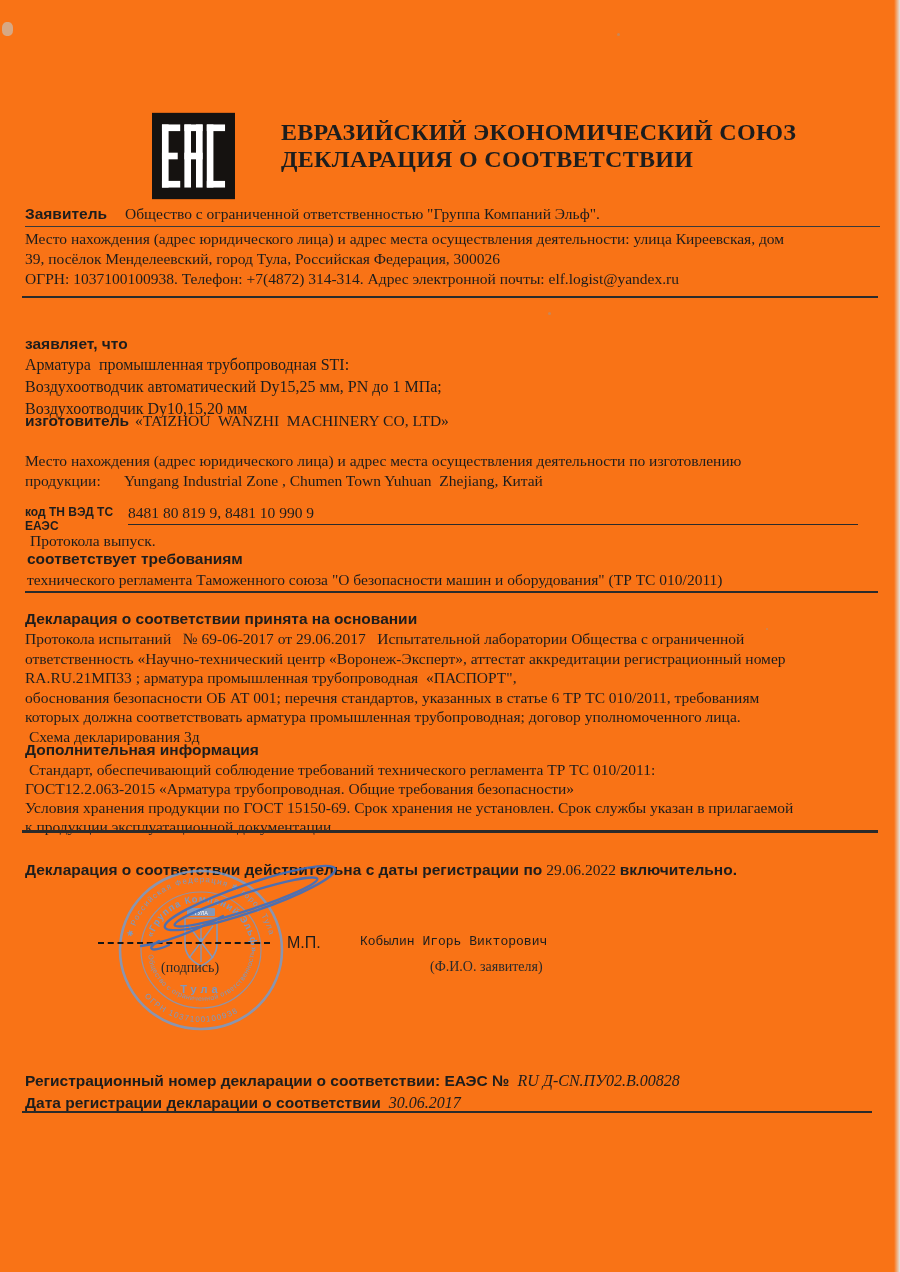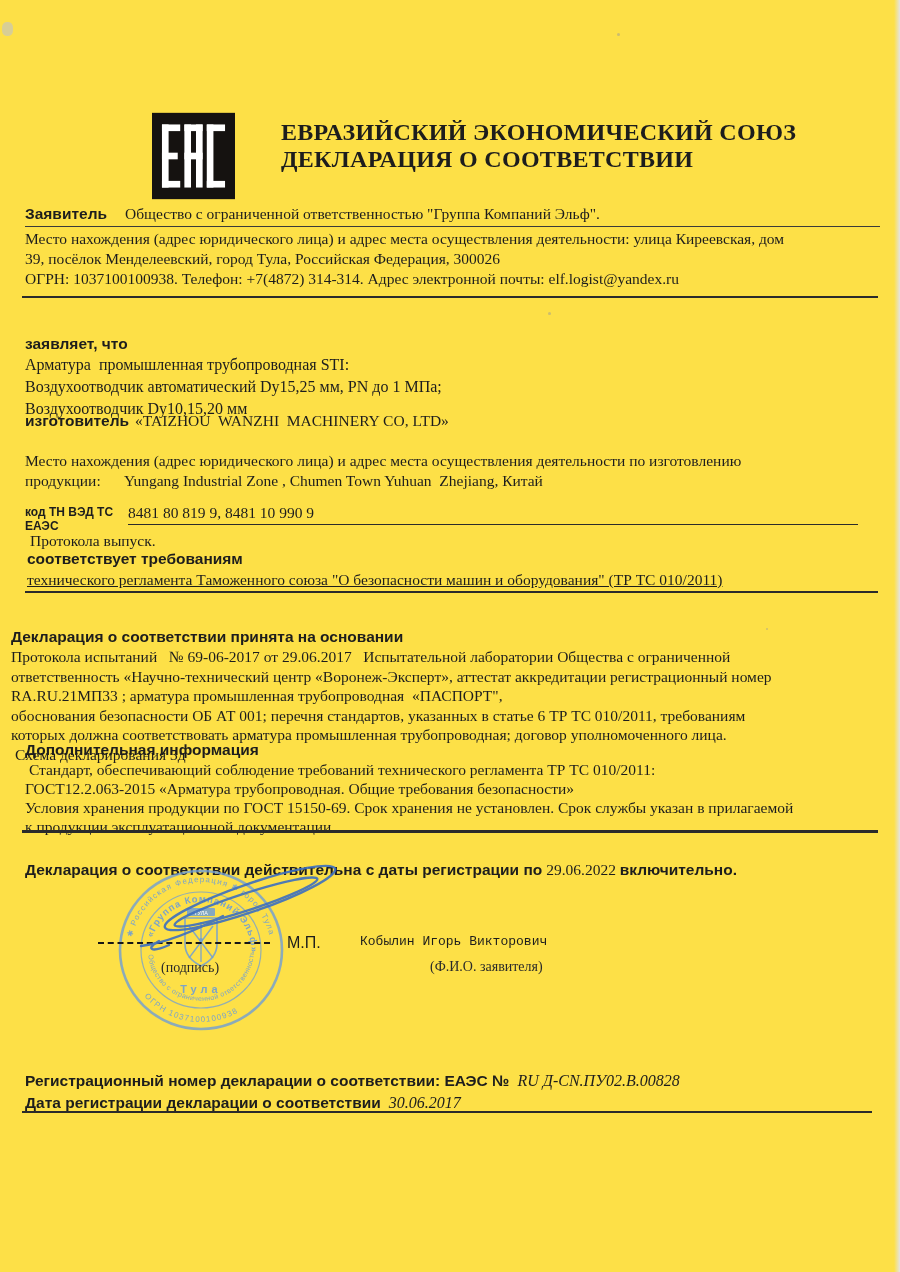--- a/index.html
+++ b/index.html
@@ -1,18 +1,18 @@
 <!DOCTYPE html>
 <html><head>
 <meta charset="utf-8">
 <style>
   html,body { margin:0; padding:0; background:#ffffff; }
   .page {
     position:relative; width:900px; height:1272px;
-    background:#fde047; overflow:hidden;
+    background:#f97316; overflow:hidden;
     font-family:"Liberation Serif","DejaVu Serif",serif;
     color:#1d1d1d;
   }
   .abs { position:absolute; }
   .t { white-space:pre; font-size:15.5px; line-height:20px; }
   .b { font-family:"Liberation Sans","DejaVu Sans",sans-serif; font-weight:700; font-size:15.5px; }
   .caption { font-family:Liberation Serif, serif; font-size:14px; color:#2a2a2a; }
   .ital { font-style:italic; font-size:16px; }
 
   #edge-r { right:0; top:0; width:6px; height:100%;
@@ -40,23 +40,23 @@
   #sec-manu .addr1 { margin-top:20px; }
 
   #sec-tnved { left:25px; top:503px; width:833px; display:flex; }
   .tn-lab { width:103px; font-family:"Liberation Sans","DejaVu Sans",sans-serif;
             font-weight:700; font-size:12px; line-height:13.5px; padding-top:3px; white-space:pre; }
   .tn-val { flex:1; font-size:15.5px; line-height:20px; height:21px;
             border-bottom:1.5px solid #2b2b2b; white-space:pre; }
 
   #l-serial { left:30px; top:531px; }
   #l-comp-label { left:27px; top:550px; }
-  #l-comp-text { left:27px; top:570px;text-decoration:underline; }
-
-  #sec-basis { left:11px; top:609px;margin-top:18px; }
+  #l-comp-text { left:27px; top:570px; }
+
+  #sec-basis { left:25px; top:609px; }
   #sec-basis .t { line-height:19.5px; }
   #sec-basis .b { display:block; line-height:20px; }
 
   #sec-info { left:25px; top:740px; }
   #sec-info .t { line-height:19px; }
   #sec-info .b { display:block; line-height:20px; }
 
   #l-validity { left:25px; top:860px; white-space:pre; }
   #l-validity .b { font-size:15.5px; }
   #l-validity .date { font-size:15.5px; }

